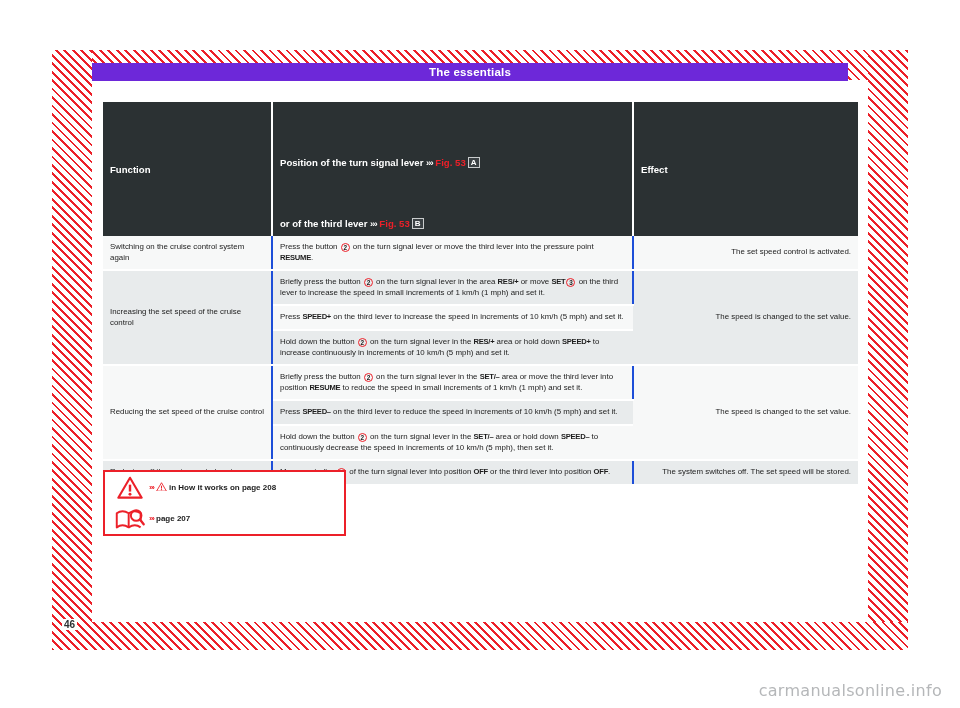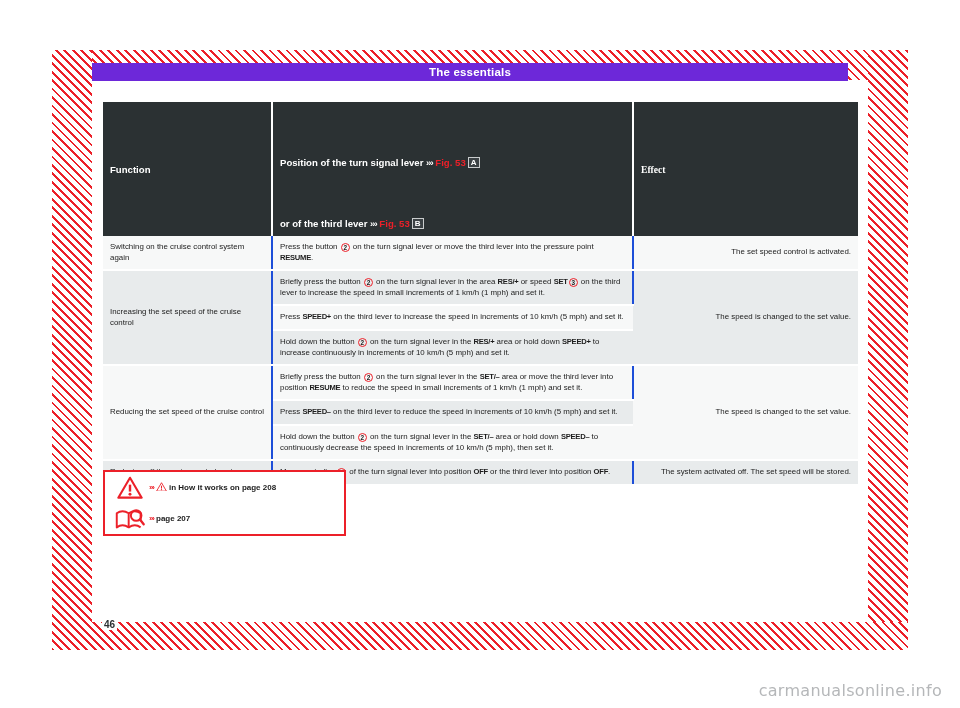--- a/index.html
+++ b/index.html
@@ -69,21 +69,20 @@
   #page-number {
     position: absolute;
     left: 62px;
     top: 619px;
     font-size: 10px;
     font-weight: bold;
     color: #2b3133;
     background: #ffffff;
     padding: 0 2px;
     z-index: 6;
-    margin-left: 40px;
   }
 
   
   #table {
     position: absolute;
     left: 103px;
     top: 102px;
     width: 755px;
     border-collapse: collapse;
     table-layout: fixed;
@@ -97,21 +96,21 @@
     color: #ffffff;
     text-align: left;
     vertical-align: middle;
     font-size: 9.6px;
     font-weight: bold;
     padding: 6px 7px;
     border-right: 2px solid #ffffff;
     height: 32px;
     line-height: 13px;
   }
-  #table th:last-child { border-right: none; font-family: Liberation Serif, serif; }
+  #table th:last-child { border-right: none; }
   #table th .sub { display: block; margin-top: 48px; }
 
   #table td {
     vertical-align: top;
     font-size: 7.9px;
     line-height: 10.6px;
     color: #1c1c1c;
     padding: 6px 7px 6px 7px;
     border-right: 2px solid #1d4ed8;
     border-bottom: 2px solid #ffffff;
@@ -251,21 +250,21 @@
       </tr>
     </thead>
     <tbody id="table-body">
         <tr>
           <td class="fn bg-light" rowspan="1"><span>Switching on the cruise control system again</span></td>
           <td class="bg-light"><span>Press the button </span><span class="cnum">2</span><span> on the turn signal lever or move the third lever into the pressure point </span><span class="lbl">RESUME</span><span>.</span></td>
           <td class="eff bg-light" rowspan="1"><span>The set speed control is activated.</span></td>
         </tr>
         <tr>
           <td class="fn bg-dark" rowspan="3"><span>Increasing the set speed of the cruise control</span></td>
-          <td class="bg-dark"><span>Briefly press the button </span><span class="cnum">2</span><span> on the turn signal lever in the area </span><span class="lbl">RES/+</span><span> or speed </span><span class="lbl">SET</span><span class="cnum">3</span><span> on the third lever to increase the speed in small increments of 1 km/h (1 mph) and set it.</span></td>
+          <td class="bg-dark"><span>Briefly press the button </span><span class="cnum">2</span><span> on the turn signal lever in the area </span><span class="lbl">RES/+</span><span> or move </span><span class="lbl">SET</span><span class="cnum">3</span><span> on the third lever to increase the speed in small increments of 1 km/h (1 mph) and set it.</span></td>
           <td class="eff bg-dark" rowspan="3"><span>The speed is changed to the set value.</span></td>
         </tr>
         <tr>
           <td class="bg-light"><span>Press </span><span class="lbl">SPEED+</span><span> on the third lever to increase the speed in increments of 10 km/h (5 mph) and set it.</span></td>
         </tr>
         <tr>
           <td class="bg-dark"><span>Hold down the button </span><span class="cnum">2</span><span> on the turn signal lever in the </span><span class="lbl">RES/+</span><span> area or hold down </span><span class="lbl">SPEED+</span><span> to increase continuously in increments of 10 km/h (5 mph) and set it.</span></td>
         </tr>
         <tr>
           <td class="fn bg-light" rowspan="3"><span>Reducing the set speed of the cruise control</span></td>
@@ -274,21 +273,21 @@
         </tr>
         <tr>
           <td class="bg-dark"><span>Press </span><span class="lbl">SPEED–</span><span> on the third lever to reduce the speed in increments of 10 km/h (5 mph) and set it.</span></td>
         </tr>
         <tr>
           <td class="bg-light"><span>Hold down the button </span><span class="cnum">2</span><span> on the turn signal lever in the </span><span class="lbl">SET/–</span><span> area or hold down </span><span class="lbl">SPEED–</span><span> to continuously decrease the speed in increments of 10 km/h (5 mph), then set it.</span></td>
         </tr>
         <tr>
           <td class="fn bg-dark" rowspan="1"><span>Reducing off the cruise control system</span></td>
           <td class="bg-dark"><span>Move controller </span><span class="cnum">1</span><span> of the turn signal lever into position </span><span class="lbl">OFF</span><span> or the third lever into position </span><span class="lbl">OFF</span><span>.</span></td>
-          <td class="eff bg-dark" rowspan="1"><span>The system activated off. The set speed will be stored.</span></td>
+          <td class="eff bg-dark" rowspan="1"><span>The system switches off. The set speed will be stored.</span></td>
         </tr>
       </tbody>
   </table>
 
   <div id="note-box">
       <div class="note-row">
         <span class="note-icon">
           <svg width="26" height="23.400000000000002" viewBox="0 0 30 27">
             <path d="M15 2 L28.5 25 L1.5 25 Z" fill="none" stroke="#ec2029" stroke-width="2.4" stroke-linejoin="round"></path>
             <rect x="13.6" y="10" width="2.8" height="8" fill="#ec2029"></rect>

